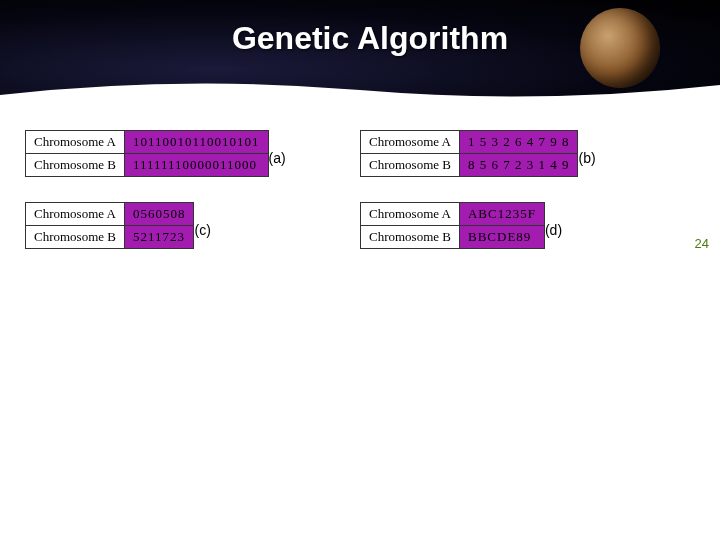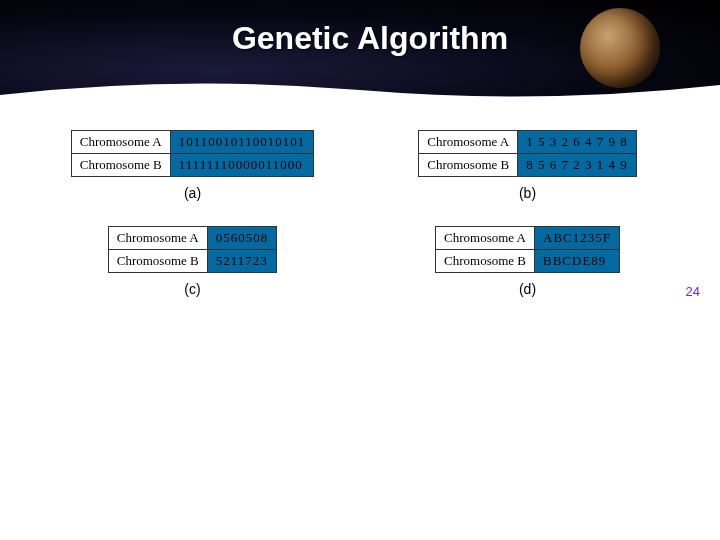--- a/index.html
+++ b/index.html
@@ -83,58 +83,58 @@
     .tables-grid {
       display: grid;
       grid-template-columns: 1fr 1fr;
       grid-template-rows: auto auto;
       gap: 0;
       row-gap: 25px;
     }
 
     .table-section {
       display: flex;
-      flex-direction: column;
+      flex-direction: row;
       align-items: center;
     }
 
     .chrom-table {
       border-collapse: collapse;
       font-size: 13px;
       font-family: 'Times New Roman', Times, serif;
     }
 
     .chrom-table td {
       border: 1px solid #333;
       padding: 3px 8px;
       white-space: nowrap;
     }
 
     .chrom-table td:first-child {
       background: #fff;
     }
 
     .chrom-table td:last-child {
-      background: #0369a1;
+      background: #a21caf;
       letter-spacing: 1px;
     }
 
     .table-label {
       margin-top: 8px;
       font-size: 14px;
       color: #000;
       font-family: Arial, sans-serif;
     }
 
     .page-number {
       position: absolute;
       bottom: 8px;
-      right: 20px;
+      right: 11px;
       font-size: 13px;
-      color: #6d28d9;
+      color: #4d7c0f;
       font-family: Arial, sans-serif;
     }
   </style>
 </head>
 <body>
 
 <div class="header">
   <div class="planet"></div>
   <svg class="header-wave" viewBox="0 0 720 40" preserveAspectRatio="none">
     <path d="M0,40 L0,20 Q180,0 360,15 Q540,30 720,10 L720,40 Z" fill="#ffffff"></path>

